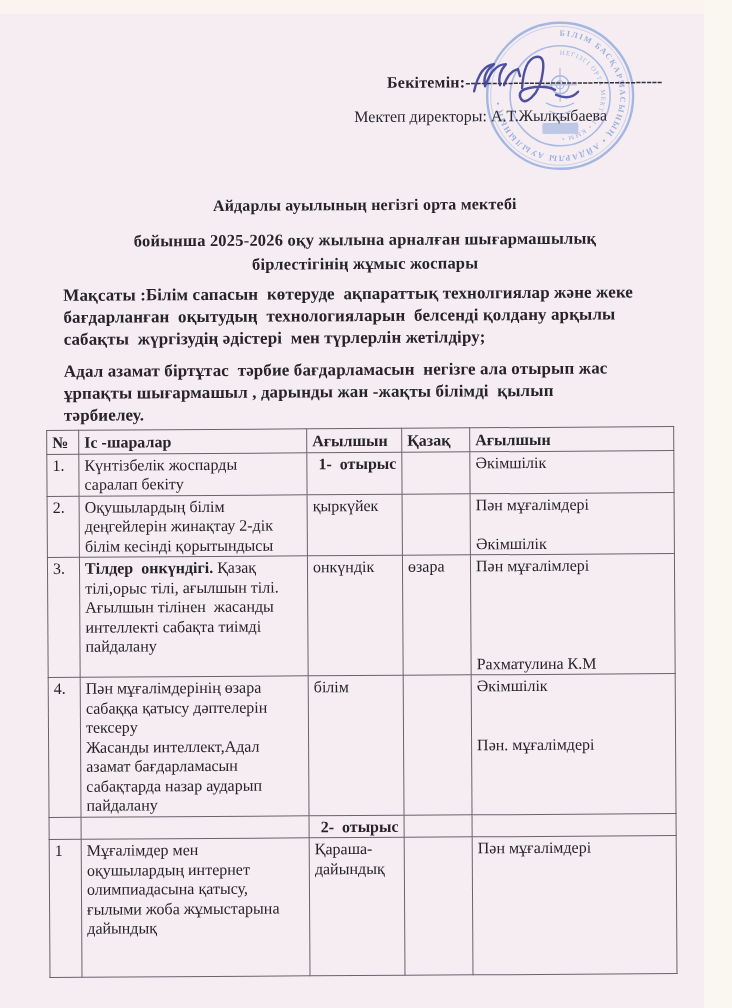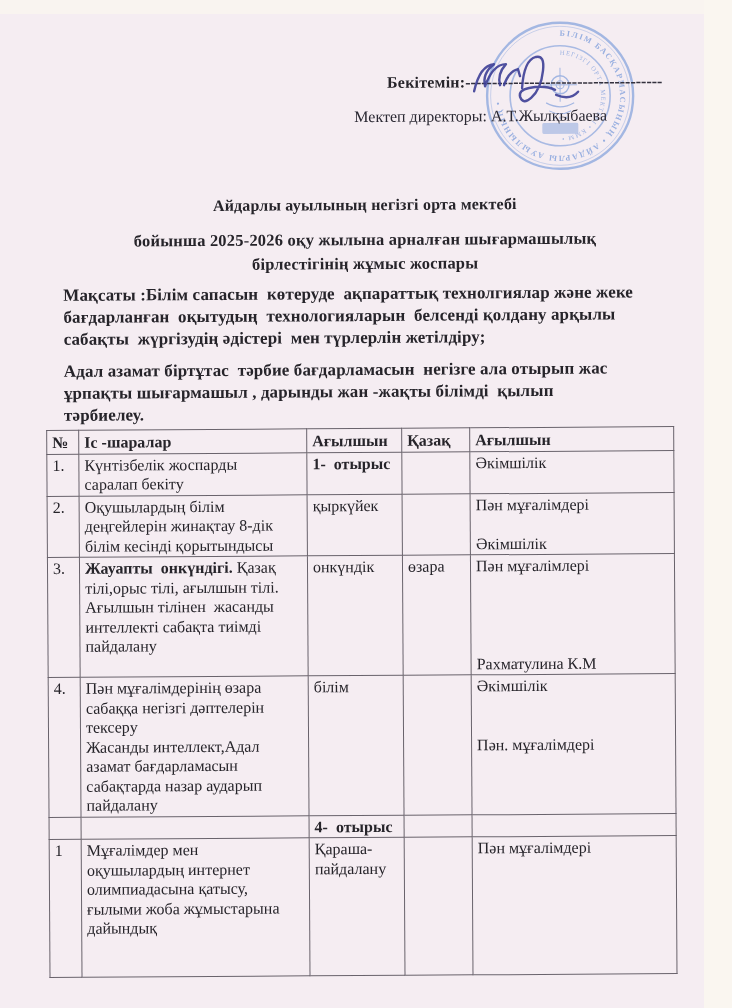--- a/index.html
+++ b/index.html
@@ -75,21 +75,21 @@
   col.c-term{width:95px;}
   col.c-type{width:68px;}
   col.c-resp{width:204px;}
   #plan-table thead tr{height:23px;}
   #plan-table tbody tr:nth-child(1){height:42px;}
   #plan-table tbody tr:nth-child(2){height:59px;}
   #plan-table tbody tr:nth-child(3){height:117px;}
   #plan-table tbody tr:nth-child(4){height:116px;}
   #plan-table tbody tr:nth-child(5){height:22px;}
   #plan-table tbody tr:nth-child(6){height:138px;}
-  #plan-table td.bold-center{font-weight:bold;text-align:left;}
+  #plan-table td.bold-center{font-weight:bold;text-align:right;}
   #plan-table span.lead-bold{font-weight:bold;}
 </style>
 </head>
 <body>
 
 <div id="paper"></div>
 <div id="top-strip"></div>
 
 <div id="scan-content">
 
@@ -171,75 +171,75 @@
           <td>1.</td>
           <td>Күнтізбелік жоспарды
 саралап бекіту</td>
           <td class="bold-center">1-  отырыс</td>
           <td></td>
           <td>Әкімшілік</td>
         </tr>
         <tr>
           <td>2.</td>
           <td>Оқушылардың білім
-деңгейлерін жинақтау 8-дік
+деңгейлерін жинақтау 2-дік
 білім кесінді қорытындысы</td>
           <td>қыркүйек</td>
           <td></td>
           <td>Пән мұғалімдері
 
 Әкімшілік</td>
         </tr>
         <tr>
           <td>3.</td>
-          <td><span class="lead-bold">Жауапты  онкүндігі.</span> Қазақ
+          <td><span class="lead-bold">Тілдер  онкүндігі.</span> Қазақ
 тілі,орыс тілі, ағылшын тілі.
 Ағылшын тілінен  жасанды
 интеллекті сабақта тиімді
 пайдалану</td>
           <td>онкүндік</td>
           <td>өзара</td>
           <td>Пән мұғалімлері
 
 
 
 
 Рахматулина К.М</td>
         </tr>
         <tr>
           <td>4.</td>
           <td>Пән мұғалімдерінің өзара
-сабаққа негізгі дәптелерін
+сабаққа қатысу дәптелерін
 тексеру
 Жасанды интеллект,Адал
 азамат бағдарламасын
 сабақтарда назар аударып
 пайдалану</td>
           <td>білім</td>
           <td></td>
           <td>Әкімшілік
 
 
 Пән. мұғалімдері</td>
         </tr>
         <tr>
           <td></td>
           <td></td>
-          <td class="bold-center">4-  отырыс</td>
+          <td class="bold-center">2-  отырыс</td>
           <td></td>
           <td></td>
         </tr>
         <tr>
           <td>1</td>
           <td>Мұғалімдер мен
 оқушылардың интернет
 олимпиадасына қатысу,
 ғылыми жоба жұмыстарына
 дайындық</td>
           <td>Қараша-
-пайдалану</td>
+дайындық</td>
           <td></td>
           <td>Пән мұғалімдері</td>
         </tr>
       </tbody>
   </table>
 
 </div>
 
 </body></html>

